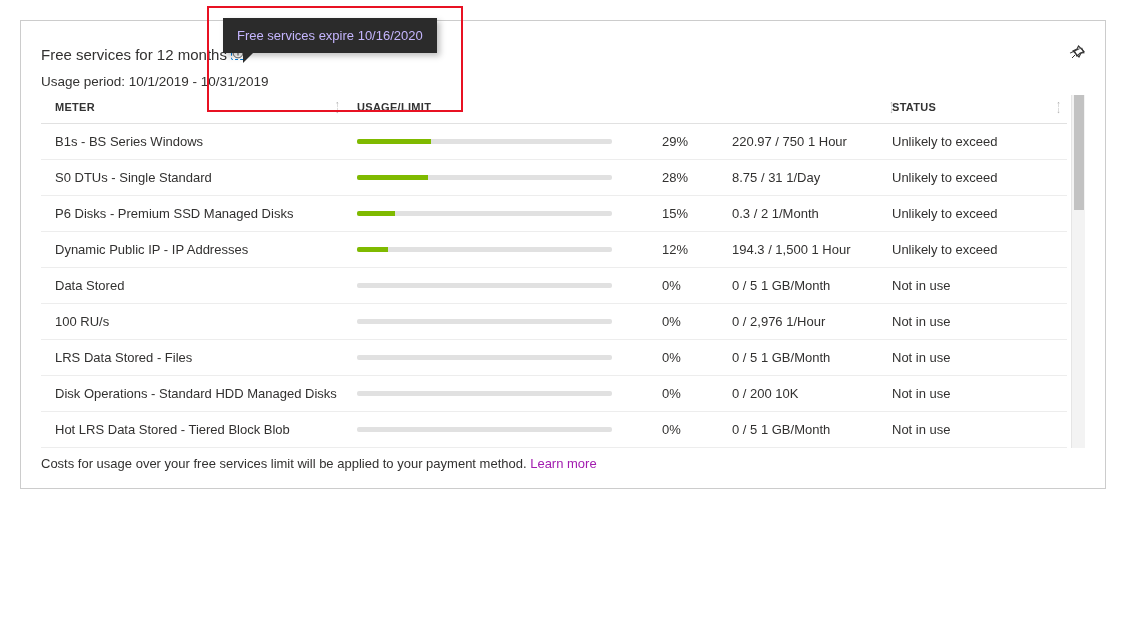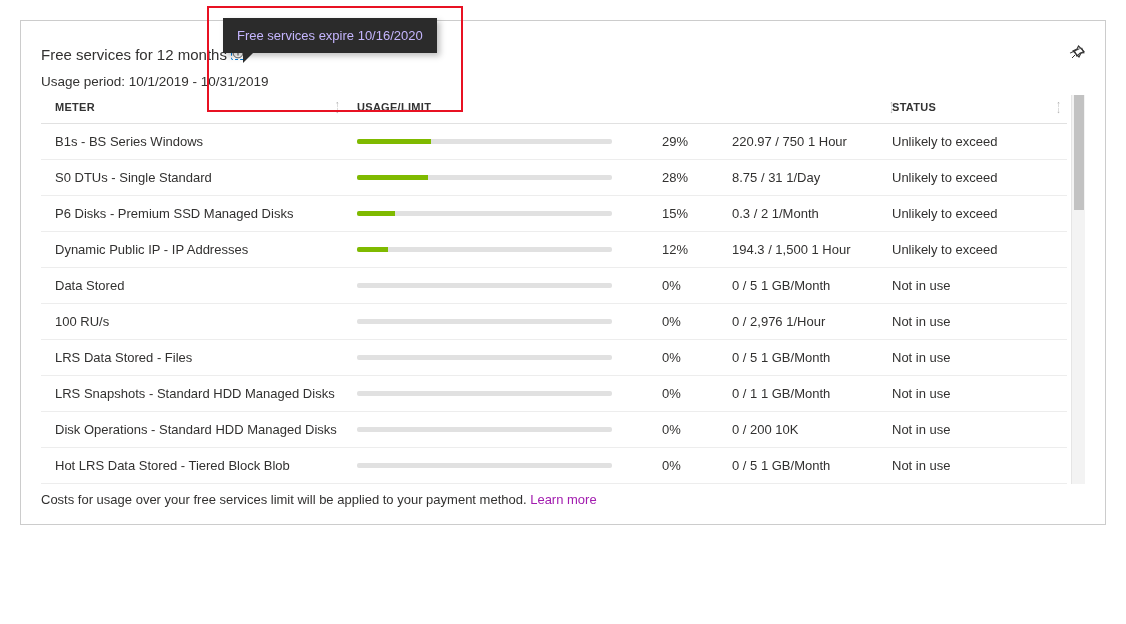--- a/index.html
+++ b/index.html
@@ -263,31 +263,20 @@
               <td class="col-usage">
                 <div class="bar-track">
                   <div class="bar-fill" style="width:0%"></div>
                 </div>
               </td>
               <td class="col-pct">0%</td>
               <td class="col-limit">0 / 5 1 GB/Month</td>
               <td class="col-status">Not in use</td>
             </tr>
             <tr>
-              <td class="col-meter">LRS Snapshots - Standard HDD Managed Disks</td>
-              <td class="col-usage">
-                <div class="bar-track">
-                  <div class="bar-fill" style="width:0%"></div>
-                </div>
-              </td>
-              <td class="col-pct">0%</td>
-              <td class="col-limit">0 / 1 1 GB/Month</td>
-              <td class="col-status">Not in use</td>
-            </tr>
-            <tr>
               <td class="col-meter">Disk Operations - Standard HDD Managed Disks</td>
               <td class="col-usage">
                 <div class="bar-track">
                   <div class="bar-fill" style="width:0%"></div>
                 </div>
               </td>
               <td class="col-pct">0%</td>
               <td class="col-limit">0 / 200 10K</td>
               <td class="col-status">Not in use</td>
             </tr>

